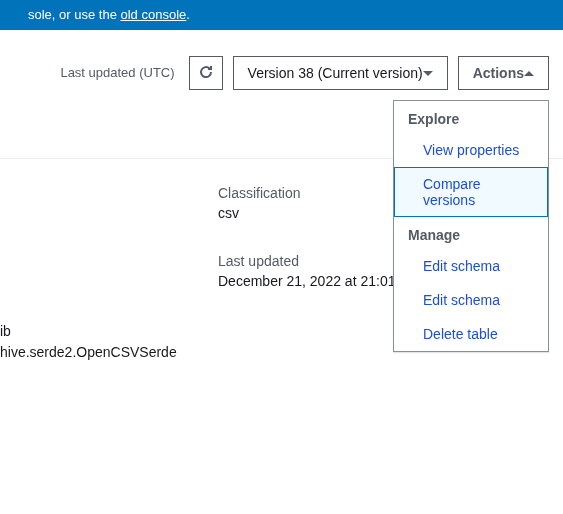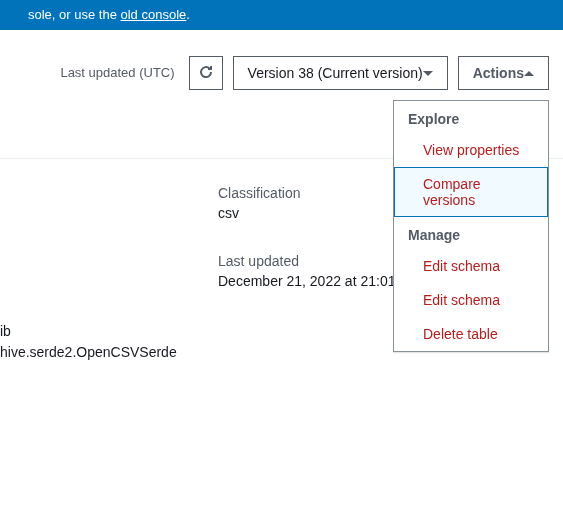--- a/index.html
+++ b/index.html
@@ -98,21 +98,21 @@
     }
     .dropdown-section-label {
       padding: 10px 14px 6px 14px;
       font-weight: 700;
       color: #545b64;
       font-size: 14px;
     }
     .dropdown-item {
       padding: 8px 14px 8px 28px;
       font-size: 14px;
-      color: #b91c1c;
+      color: #1d4ed8;
       cursor: pointer;
       border: 1px solid transparent;
     }
     .dropdown-item.highlighted {
       border: 1px solid #0073bb;
       background: #f1faff;
     }
     .divider {
       height: 1px;
       background: #eaeded;

